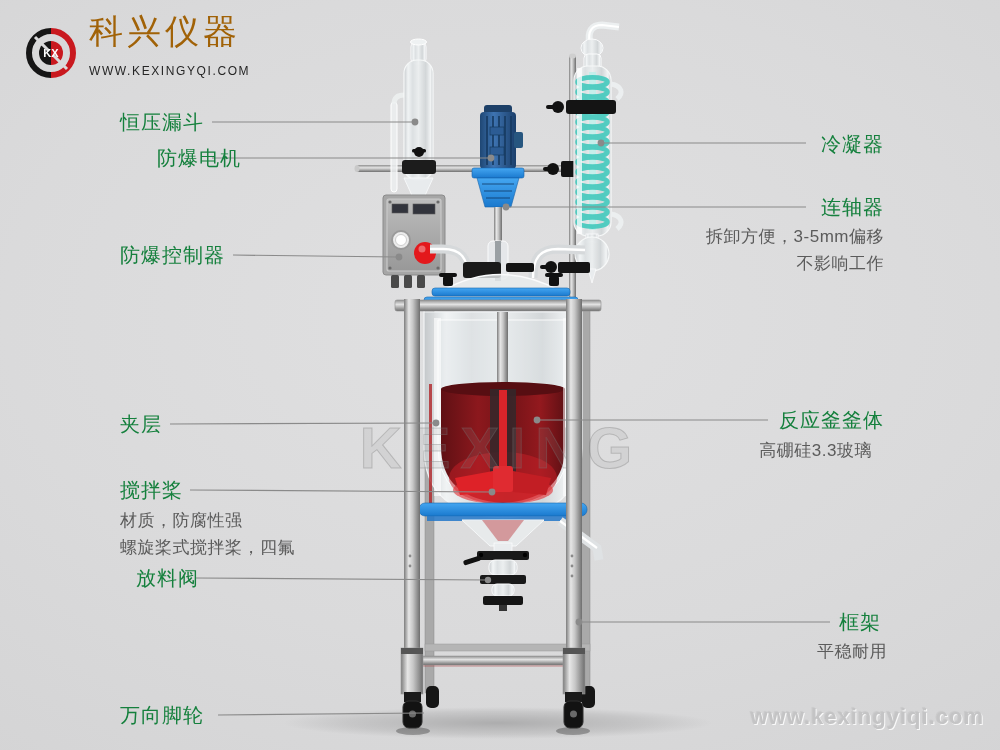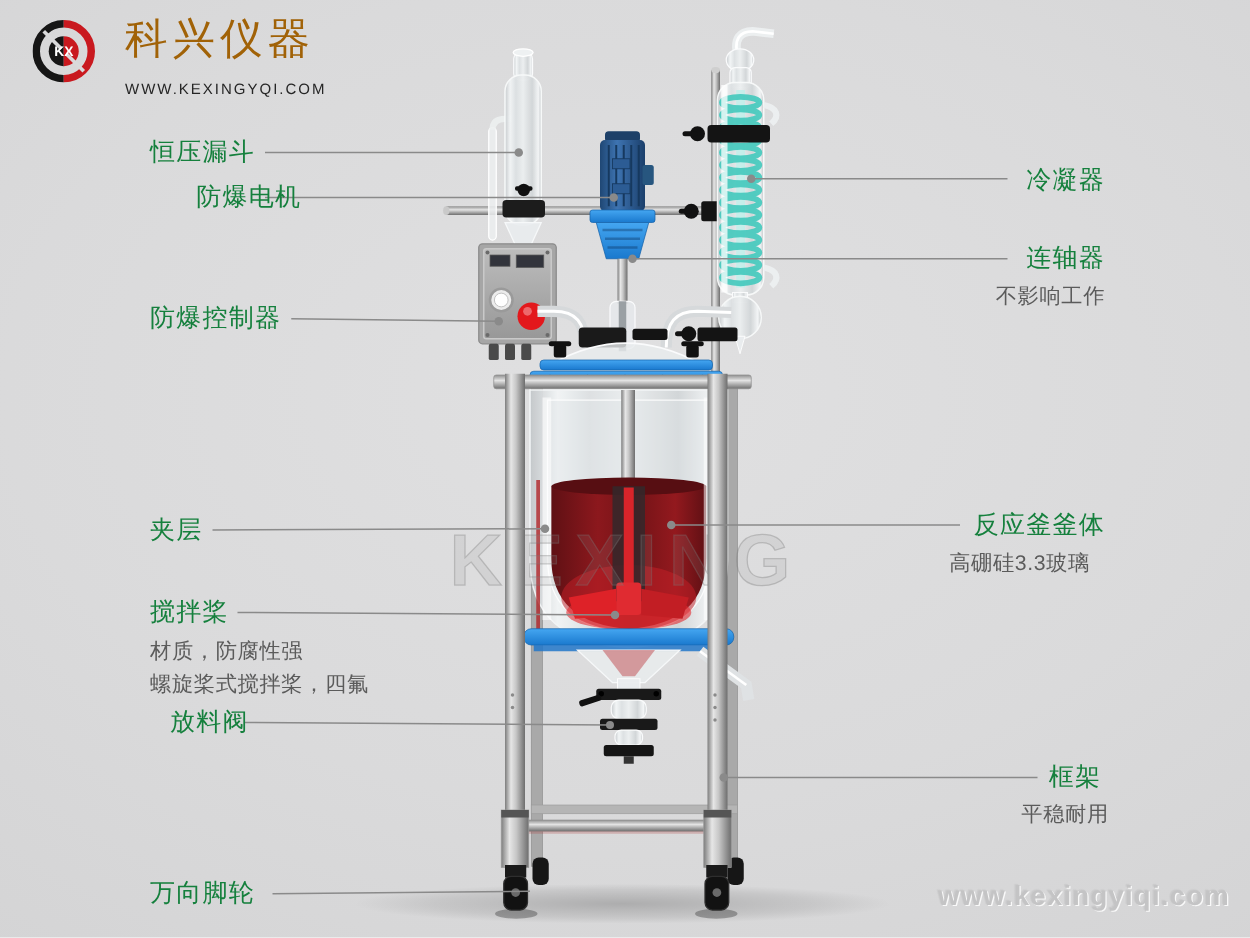--- a/index.html
+++ b/index.html
@@ -6,21 +6,21 @@
   body{
     width:1000px;height:750px;overflow:hidden;position:relative;
     font-family:"Liberation Sans","DejaVu Sans",sans-serif;
     background:
       radial-gradient(ellipse 900px 600px at 50% 42%, #e0e0e1 0%, #dadadb 55%, #d3d3d4 100%);
   }
   .stage{position:absolute;inset:0;}
   svg{display:block;}
 
   
-  .logo{position:absolute;left:26px;top:16px;display:flex;align-items:flex-start;gap:24px;}
+  .logo{position:absolute;left:26px;top:16px;display:flex;align-items:flex-end;gap:13px;}
   .logo-text .brand{font-size:34px;font-weight:400;color:#a16207;letter-spacing:4px;line-height:30px;}
   .logo-text .url{font-size:12px;font-weight:400;color:#262626;letter-spacing:1.6px;margin-top:18px;}
 
   
   .lbl{position:absolute;white-space:nowrap;}
   .lbl .t{font-size:20px;font-weight:400;color:#15803d;letter-spacing:1px;line-height:26px;}
   .lbl .d{font-size:17px;color:#5b5b5b;line-height:27px;letter-spacing:.5px;}
   .lbl.right{text-align:right;}
 
   .lbl-funnel   {left:120px;top:109px;}
@@ -387,20 +387,21 @@
     <div class="t">万向脚轮</div>
   </div>
 
   <div class="lbl right lbl-condenser">
     <div class="t">冷凝器</div>
   </div>
   <div class="lbl right lbl-coupling">
     <div class="t">连轴器</div>
   </div>
   <div class="lbl right lbl-coupdesc">
+    <div class="d">拆卸方便，3-5mm偏移</div>
     <div class="d">不影响工作</div>
   </div>
   <div class="lbl right lbl-body">
     <div class="t">反应釜釜体</div>
   </div>
   <div class="lbl right lbl-bodydesc">
     <div class="d">高硼硅3.3玻璃</div>
   </div>
   <div class="lbl right lbl-frame">
     <div class="t">框架</div>

